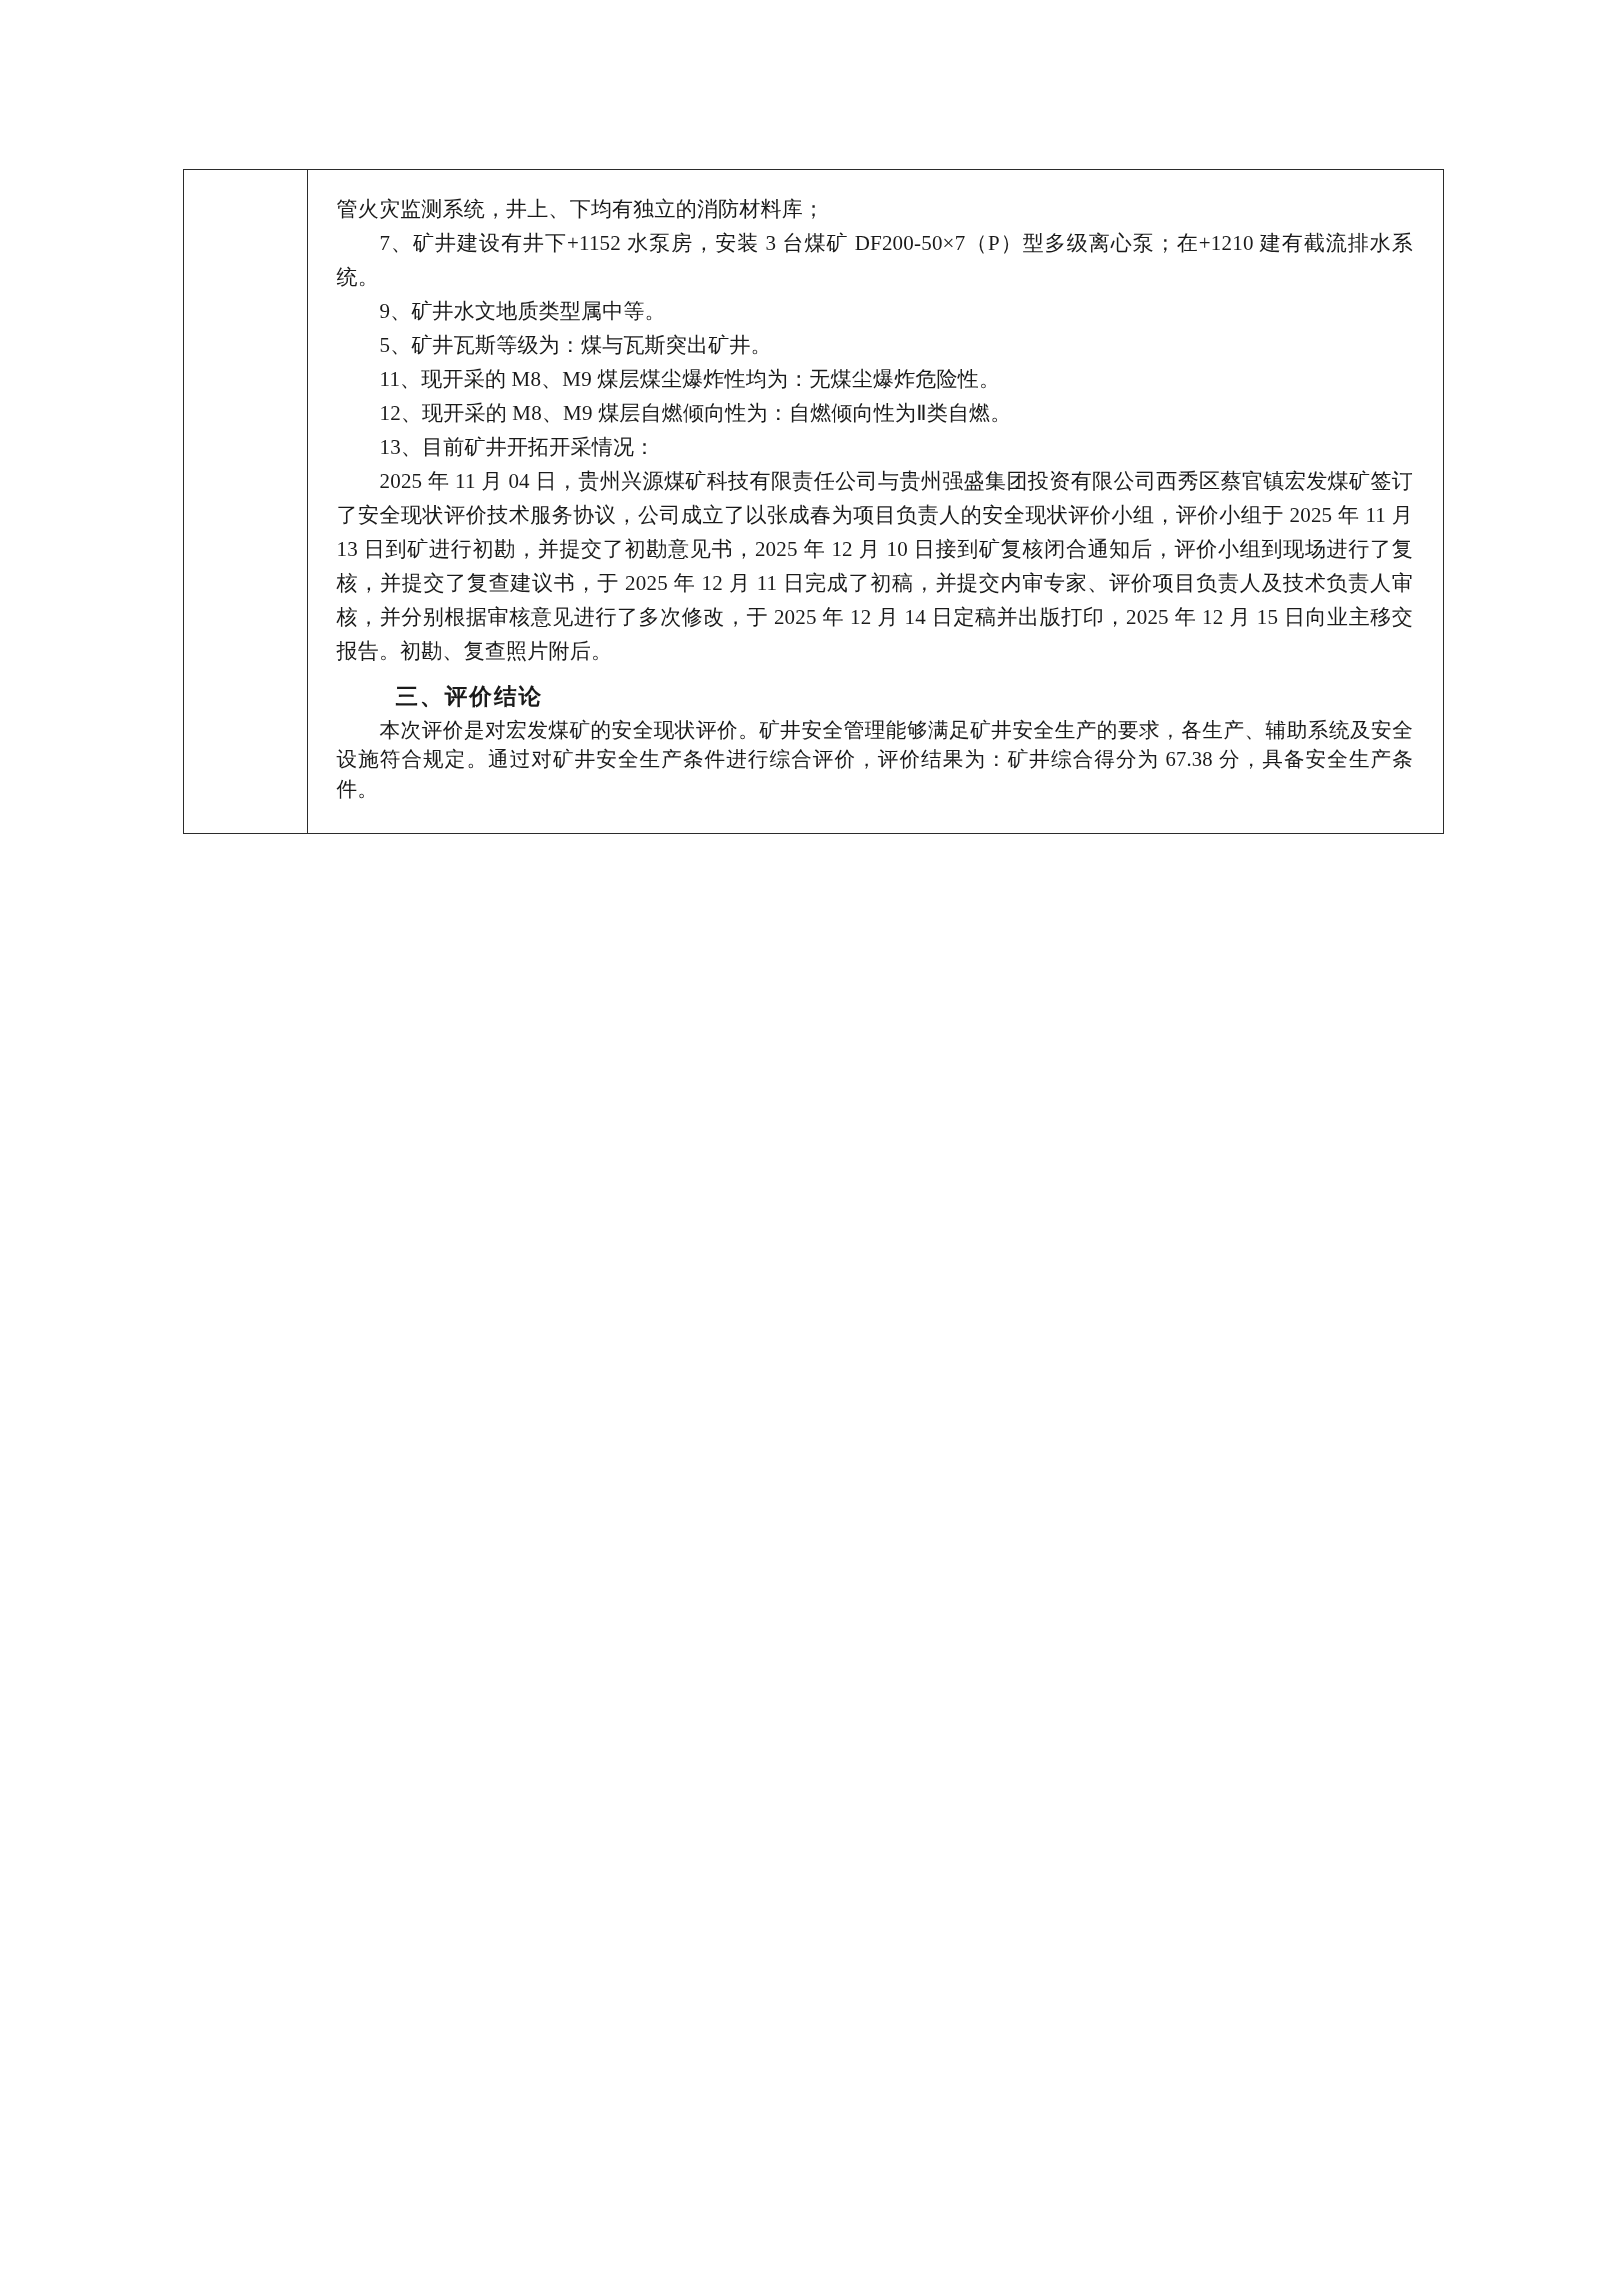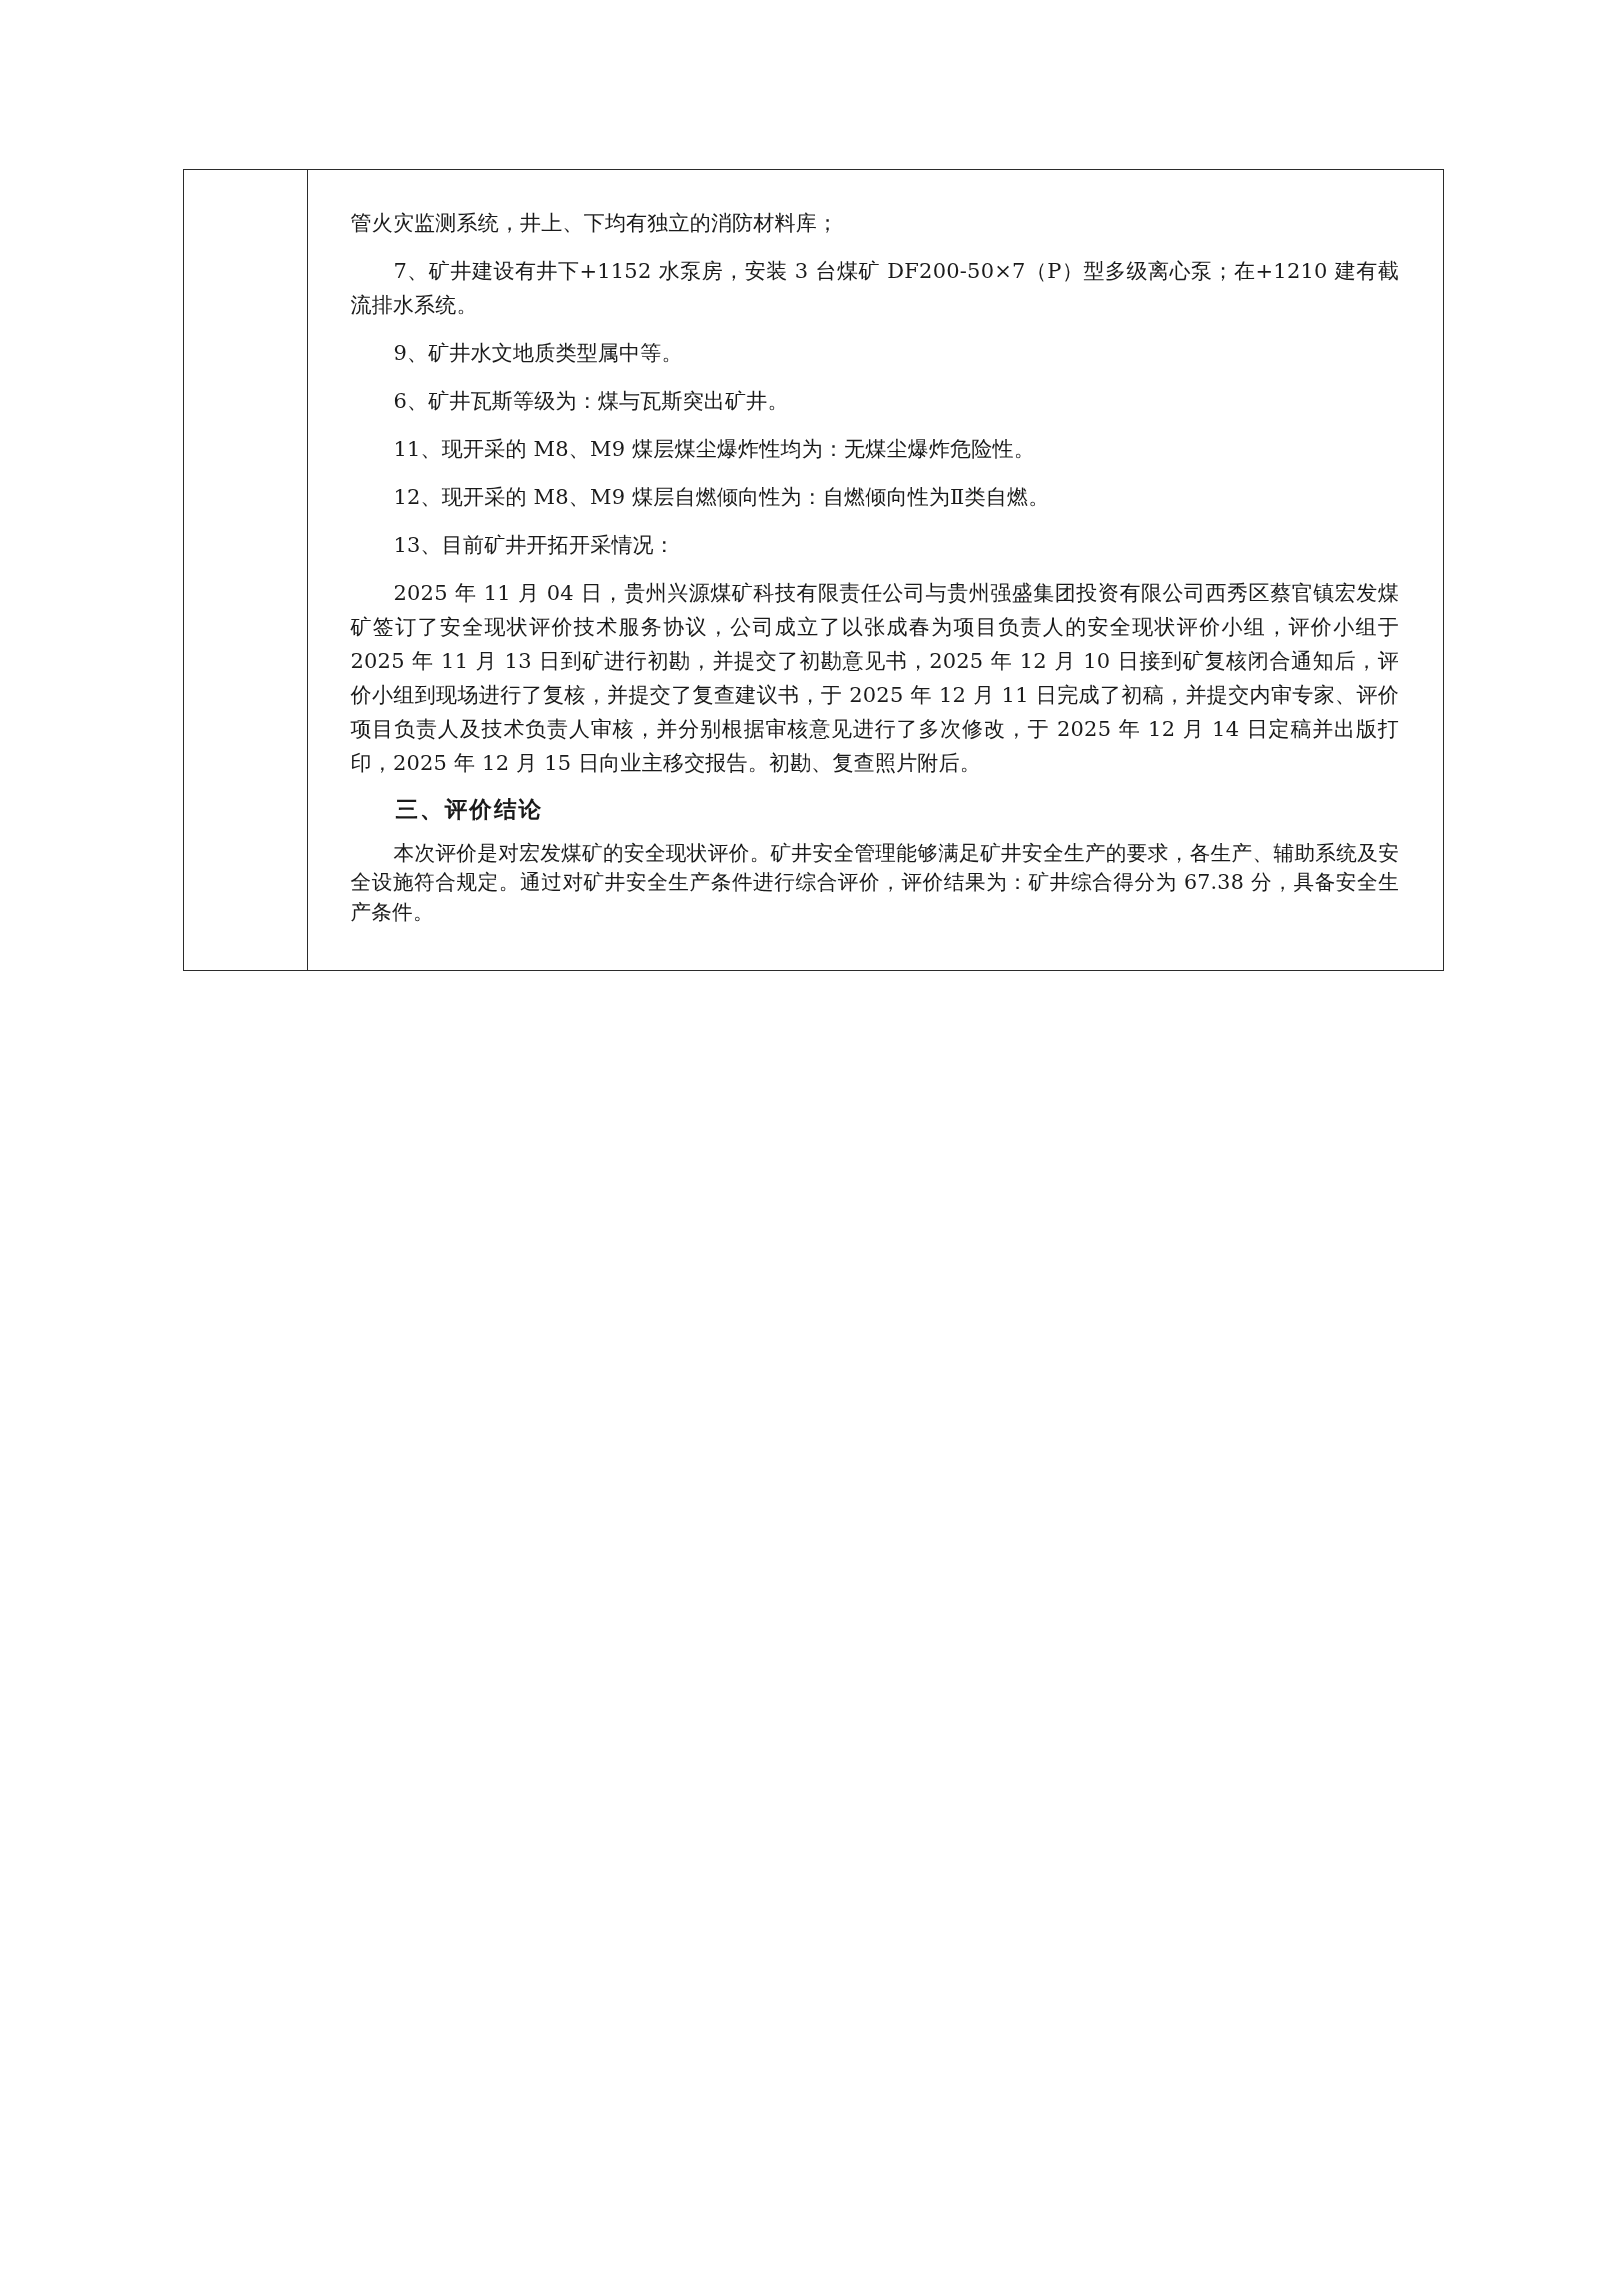--- a/index.html
+++ b/index.html
@@ -34,26 +34,27 @@
     width: 124px;
     border-right: 1.5px solid #2b2b2b;
     box-sizing: border-box;
   }
   .content-col {
     flex: 1;
     box-sizing: border-box;
     padding: 21.6px 30px 28.5px 28.5px;
   }
   p {
-    margin: 14px;
+    margin: 0;
     font-size: 21px;
     line-height: 1.62;
     letter-spacing: 0.2px;
     text-align: justify;
     text-justify: inter-ideograph;
+    font-family: Liberation Serif, serif;
   }
   p.indent {
     text-indent: 43px;
   }
   p.noindent {
     text-indent: 0;
   }
   .section-head {
     font-family: "DejaVu Sans", sans-serif;
     font-weight: bold;
@@ -73,21 +74,21 @@
 
 <div class="page">
   <div class="doc-table">
     <div class="left-col"></div>
     <div class="content-col">
 
       <div class="para-block">
         <p class="noindent">管火灾监测系统，井上、下均有独立的消防材料库；</p>
         <p class="indent">7、矿井建设有井下+1152 水泵房，安装 3 台煤矿 DF200-50×7（P）型多级离心泵；在+1210 建有截流排水系统。</p>
         <p class="indent">9、矿井水文地质类型属中等。</p>
-        <p class="indent">6、矿井瓦斯等级为：煤与瓦斯突出矿井。</p>
+        <p class="indent">5、矿井瓦斯等级为：煤与瓦斯突出矿井。</p>
         <p class="indent">11、现开采的 M8、M9 煤层煤尘爆炸性均为：无煤尘爆炸危险性。</p>
         <p class="indent">12、现开采的 M8、M9 煤层自燃倾向性为：自燃倾向性为Ⅱ类自燃。</p>
         <p class="indent">13、目前矿井开拓开采情况：</p>
       </div>
 
       <p class="indent">2025 年 11 月 04 日，贵州兴源煤矿科技有限责任公司与贵州强盛集团投资有限公司西秀区蔡官镇宏发煤矿签订了安全现状评价技术服务协议，公司成立了以张成春为项目负责人的安全现状评价小组，评价小组于 2025 年 11 月 13 日到矿进行初勘，并提交了初勘意见书，2025 年 12 月 10 日接到矿复核闭合通知后，评价小组到现场进行了复核，并提交了复查建议书，于 2025 年 12 月 11 日完成了初稿，并提交内审专家、评价项目负责人及技术负责人审核，并分别根据审核意见进行了多次修改，于 2025 年 12 月 14 日定稿并出版打印，2025 年 12 月 15 日向业主移交报告。初勘、复查照片附后。</p>
 
       <div class="section-head">三、评价结论</div>
       <div class="conc">
         <p class="indent">本次评价是对宏发煤矿的安全现状评价。矿井安全管理能够满足矿井安全生产的要求，各生产、辅助系统及安全设施符合规定。通过对矿井安全生产条件进行综合评价，评价结果为：矿井综合得分为 67.38 分，具备安全生产条件。</p>

